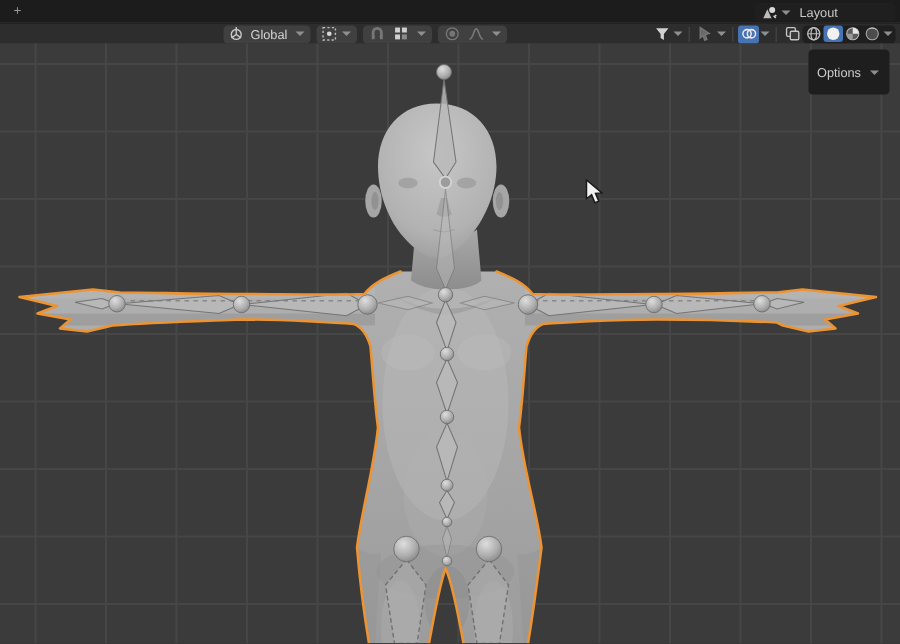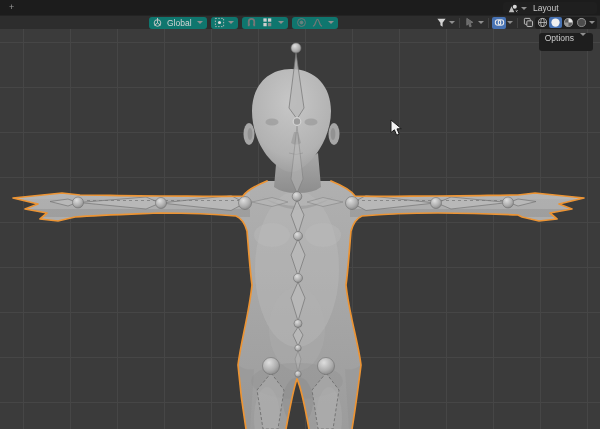--- a/index.html
+++ b/index.html
@@ -27,21 +27,21 @@
     padding:0 4px;gap:2px;min-width:86px;
   }
   .scene-select .label{color:#c9c9c9;font-size:8.5px;padding-left:3px;}
   
   .vheader{
     height:14px;background:#2d2d2d;display:flex;align-items:center;
     font-size:8.5px;color:#cfcfcf;white-space:nowrap;
     border-top:1px solid #232323;box-sizing:border-box;padding:0 3px;
   }
   .grp{
-    display:flex;align-items:center;background:#0f766e;border-radius:3px;
+    display:flex;align-items:center;background:#404040;border-radius:3px;
     height:12px;padding:0 3px;gap:2px;margin-right:4px;
   }
   .grp .txt{color:#d4d4d4;padding:0 2px;}
   .hsep{width:1px;height:10px;background:#404040;margin:0 3px;}
   .chev{
     width:0;height:0;border-left:3px solid transparent;border-right:3px solid transparent;
     border-top:3.5px solid #8f8f8f;margin:0 1px;
   }
   .tool{display:flex;align-items:center;justify-content:center;width:14px;height:12px;border-radius:2px;}
   .tool.on{background:#4772b3;}
@@ -55,22 +55,22 @@
     position:absolute;top:29px;left:0;width:600px;height:400px;
     background-color:#3b3b3b;
     background-image:
       linear-gradient(#464646 1px, transparent 1px),
       linear-gradient(90deg, #464646 1px, transparent 1px);
     background-size:47px 45px;
     background-position:23px 13px;
     overflow:hidden;
   }
   .options-btn{
-    position:absolute;top:4px;right:7px;height:18px;background:#1e1e1e;
-    border-radius:3px;color:#cdcdcd;font-size:8.5px;display:flex;
+    position:absolute;top:4px;right:7px;height:30px;background:#1e1e1e;
+    border-radius:3px;color:#cdcdcd;font-size:8.5px;display:flex;align-items:center;
     padding:0 6px;gap:5px;z-index:5;
   }
   .model-svg{position:absolute;top:0;left:0;z-index:2;}
   .cursor{position:absolute;left:390px;top:90px;z-index:6;}
 </style>
 </head>
 <body>
 
 <div class="topbar">
   <div class="tab tab-add">+</div>

